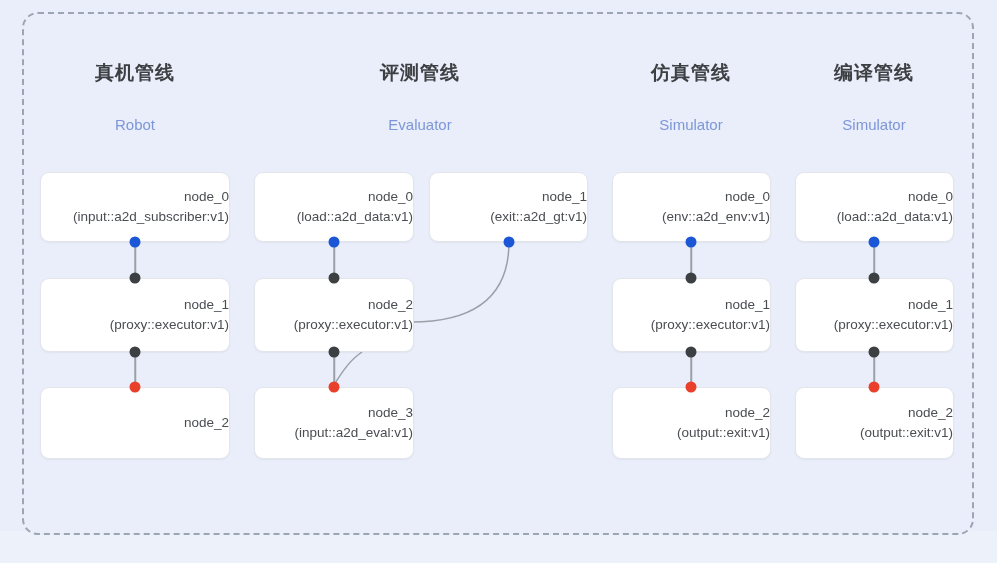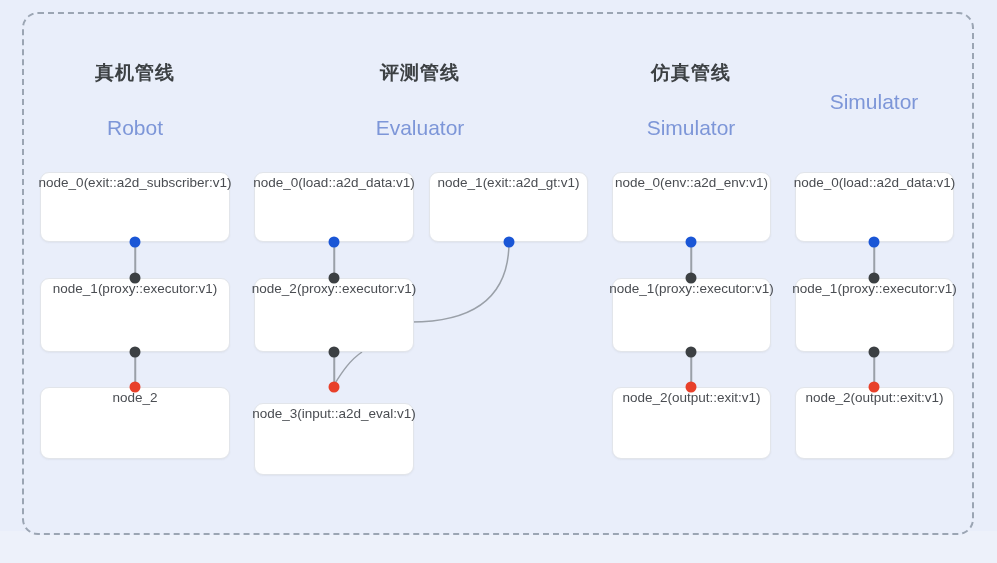--- a/index.html
+++ b/index.html
@@ -45,36 +45,36 @@
   }
   .col-head .cn {
     font-size: 19px;
     font-weight: bold;
     color: #3c4043;
     letter-spacing: 1px;
     white-space: nowrap;
   }
   .col-head .en {
     margin-top: 30px;
-    font-size: 21px;
+    font-size: 15px;
     color: #7d96d8;
     white-space: nowrap;
   }
 
   
   .node {
     position: absolute;
     box-sizing: border-box;
     background: #ffffff;
     border: 1px solid #e2e5ea;
     border-radius: 9px;
     box-shadow: 0 1px 2px rgba(60,64,67,0.06);
     display: flex;
-    flex-direction: row;
-    align-items: flex-start;
+    flex-direction: column;
+    align-items: flex-end;
     justify-content: center;
     text-align: center;
   }
   .node .n-title {
     font-size: 13.5px;
     color: #4a4d52;
     line-height: 20px;
     white-space: nowrap;
   }
   .node .n-sub {
@@ -129,36 +129,37 @@
     <div class="cn">仿真管线</div>
     <div class="en">Simulator</div>
   </div>
 
   <div class="col-head" style="left:340px; top:60px; width:160px;">
     <div class="cn">评测管线</div>
     <div class="en">Evaluator</div>
   </div>
 
   <div class="col-head" style="left:794px; top:60px; width:160px;">
+    <div class="cn">编译管线</div>
     <div class="en">Simulator</div>
   </div>
 
   <svg id="curves">
 
     <path d="M 509 242 C 509 300 470 322 411 322" fill="none" stroke="#9aa0a8" stroke-width="1.5"></path>
 
     <path d="M 362 352 C 350 360 342 372 334 385" fill="none" stroke="#9aa0a8" stroke-width="1.5"></path>
   </svg>
 
   <div class="edge-v" style="left:135px; top:242px; height:36px;"></div>
   <div class="edge-v" style="left:135px; top:352px; height:35px;"></div>
 
   <div class="node" style="left:40px; top:172px; width:190px; height:70px;">
     <div class="n-title">node_0</div>
-    <div class="n-sub">(exit::a2d_subscriber:v1)</div>
+    <div class="n-sub">(input::a2d_subscriber:v1)</div>
   </div>
   <div class="port blue" style="left:135px; top:242px;"></div>
 
   <div class="node" style="left:40px; top:278px; width:190px; height:74px;">
     <div class="n-title">node_1</div>
     <div class="n-sub">(proxy::executor:v1)</div>
   </div>
   <div class="port dark" style="left:135px; top:278px;"></div>
   <div class="port dark" style="left:135px; top:352px;"></div>
 
@@ -182,21 +183,21 @@
   </div>
   <div class="port blue" style="left:509px; top:242px;"></div>
 
   <div class="node" style="left:254px; top:278px; width:160px; height:74px;">
     <div class="n-title">node_2</div>
     <div class="n-sub">(proxy::executor:v1)</div>
   </div>
   <div class="port dark" style="left:334px; top:278px;"></div>
   <div class="port dark" style="left:334px; top:352px;"></div>
 
-  <div class="node" style="left:254px; top:387px; width:160px; height:72px;margin-top:16px;">
+  <div class="node" style="left:254px; top:387px; width:160px; height:72px;">
     <div class="n-title">node_3</div>
     <div class="n-sub">(input::a2d_eval:v1)</div>
   </div>
   <div class="port red" style="left:334px; top:387px;"></div>
 
   <div class="edge-v" style="left:691px; top:242px; height:36px;"></div>
   <div class="edge-v" style="left:691px; top:352px; height:35px;"></div>
 
   <div class="node" style="left:612px; top:172px; width:159px; height:70px;">
     <div class="n-title">node_0</div>

